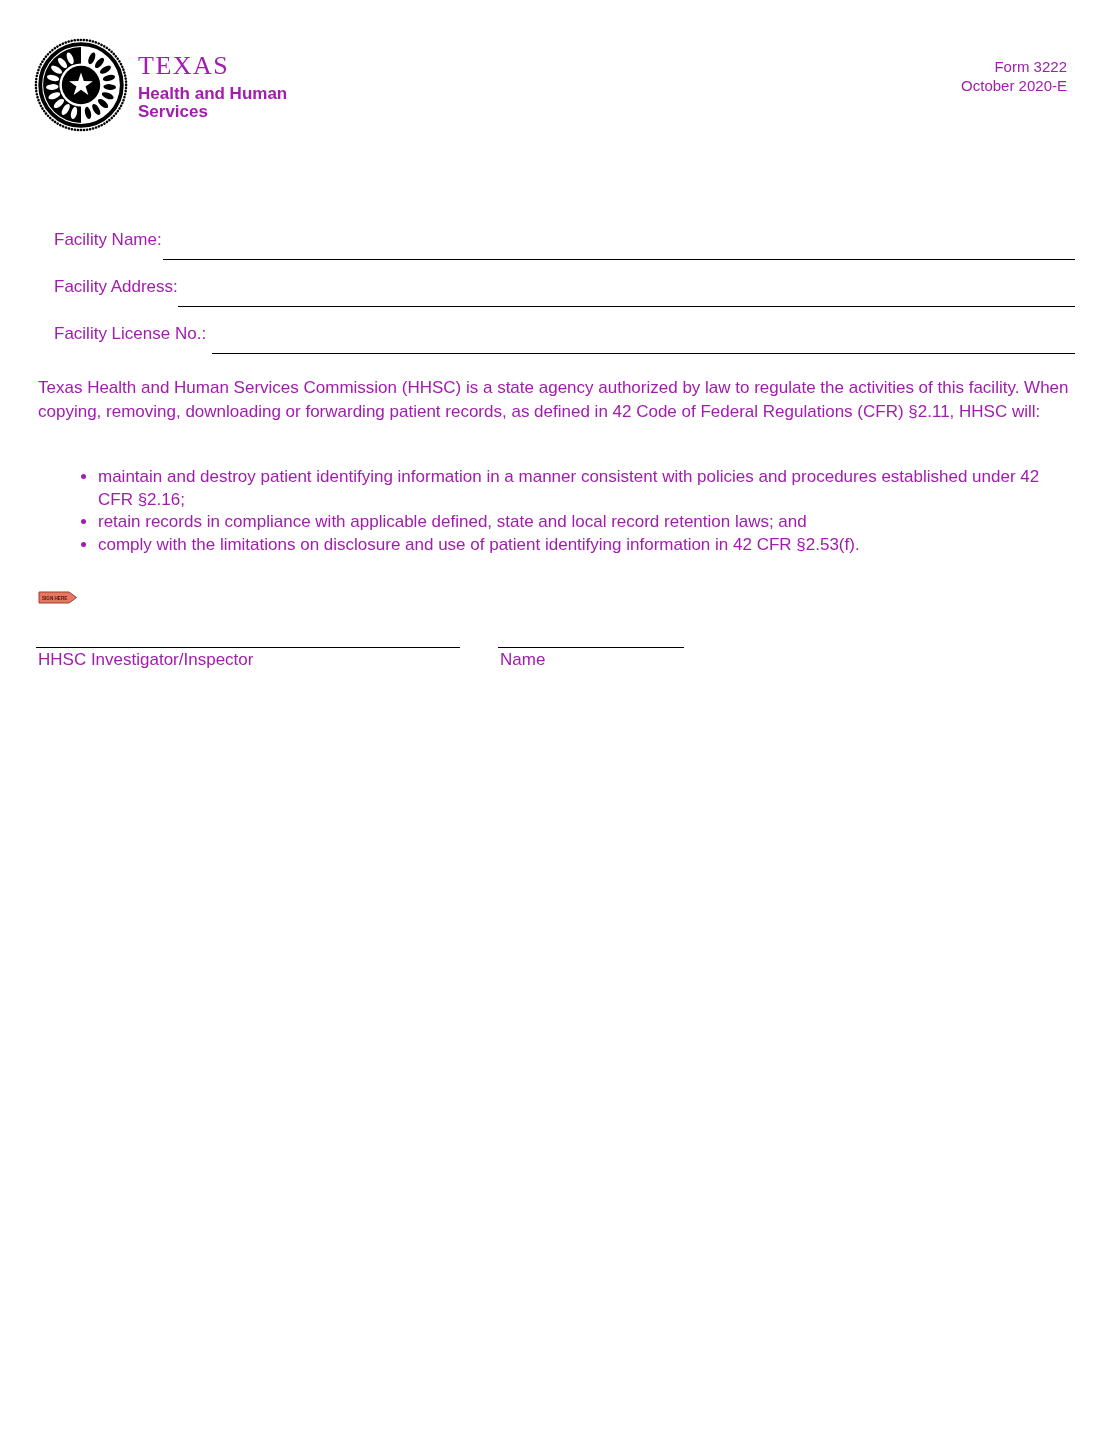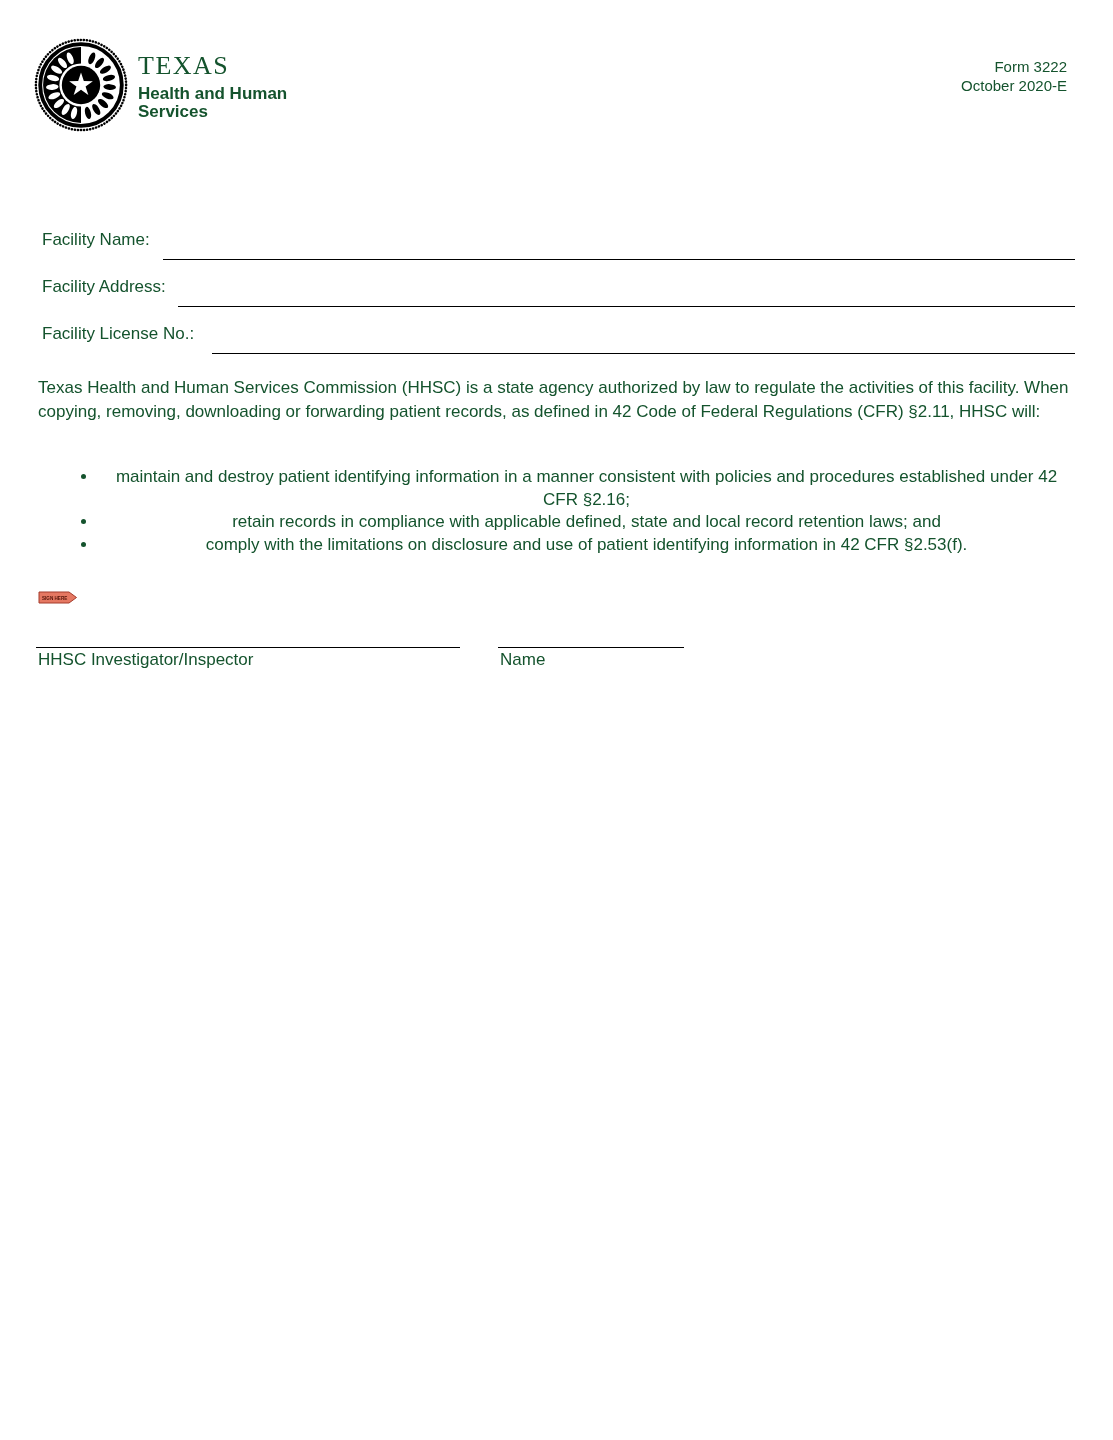--- a/index.html
+++ b/index.html
@@ -6,21 +6,21 @@
     margin: 0;
     padding: 0;
     background: #ffffff;
   }
   .page {
     position: relative;
     width: 1113px;
     height: 1440px;
     background: #ffffff;
     font-family: "Liberation Sans", sans-serif;
-    color: #14532d;
+    color: #a21caf;
     overflow: hidden;
   }
 
   
   .logo {
     position: absolute;
     left: 33px;
     top: 37px;
     display: flex;
     gap: 9px;
@@ -69,21 +69,21 @@
     top: 230px;
     right: 38px;
   }
   .field-row {
     position: relative;
     height: 30px;
     margin-bottom: 17px;
   }
   .field-label {
     position: absolute;
-    left: 4px;
+    left: 16px;
     top: 0;
     font-size: 17px;
   }
   .field-line {
     position: absolute;
     bottom: 0;
     right: 0;
     height: 100%;
     border-bottom: 1.6px solid #000;
     font-size: 17px;
@@ -105,21 +105,21 @@
     position: absolute;
     left: 38px;
     top: 466px;
     width: 1037px;
     margin: 0;
     padding: 0 0 0 60px;
     box-sizing: border-box;
     font-size: 17px;
     line-height: 22.5px;
   }
-  .bullets li { margin: 0; padding: 0; text-align: center; }
+  .bullets li { margin: 0; padding: 0; }
 
   
   .flag {
     position: absolute;
     left: 38px;
     top: 591px;
     width: 40px;
     height: 13px;
   }
   .flag svg { display: block; }

